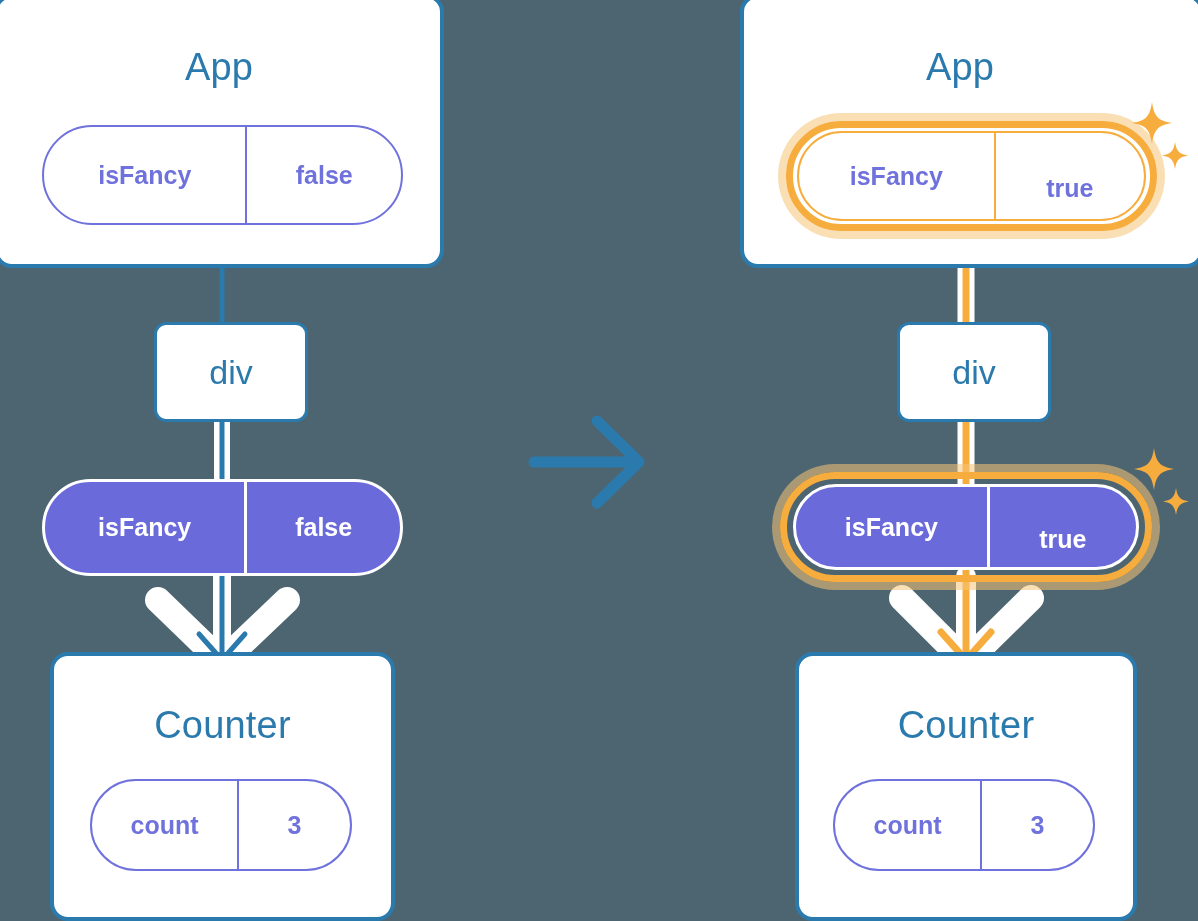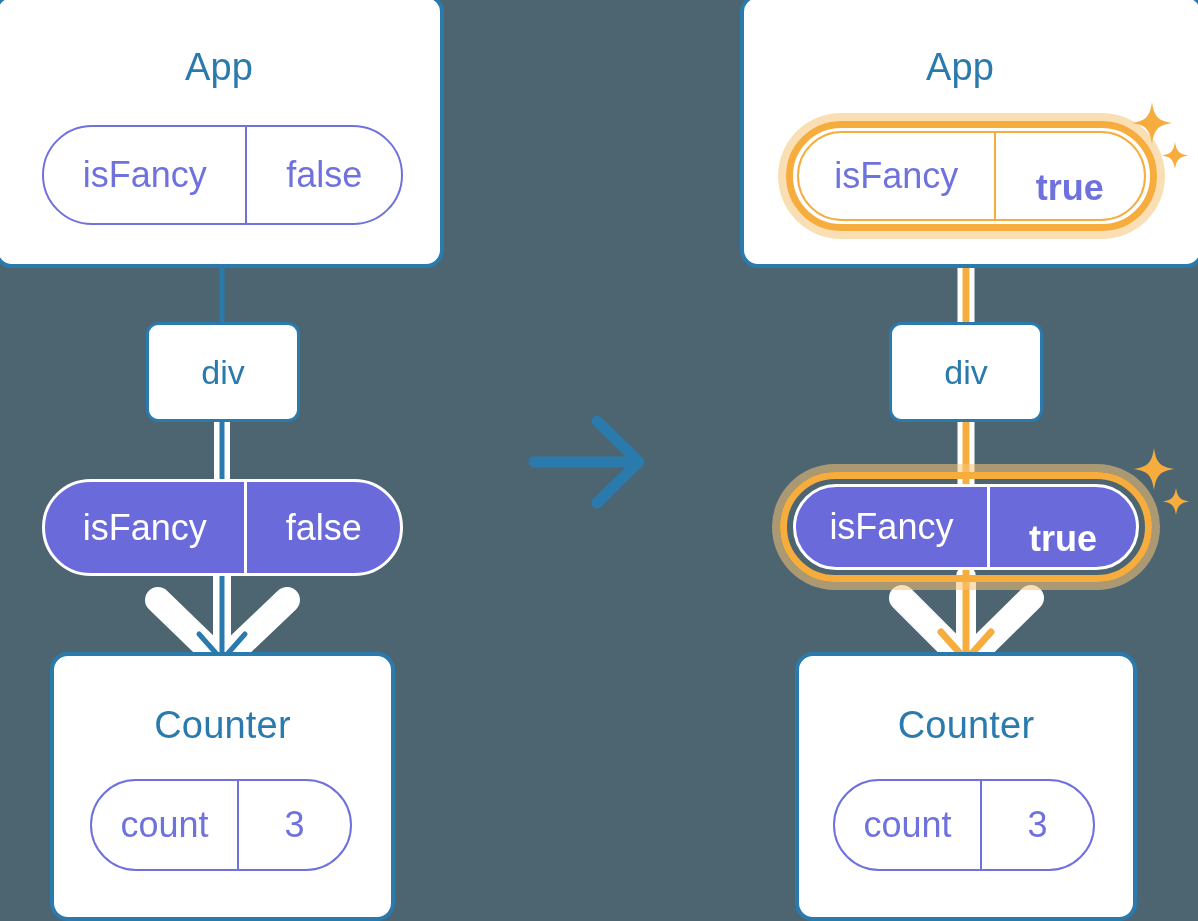--- a/index.html
+++ b/index.html
@@ -50,36 +50,38 @@
     background: #ffffff;
     border: 3px solid #2b7aad;
     border-radius: 12px;
     box-sizing: border-box;
     display: flex;
     align-items: center;
     justify-content: center;
     color: #2b7aad;
     font-size: 34px;
     z-index: 6;
+    margin-left: 8px;
   }
 
   
   .pill {
     position: absolute;
     display: flex;
     align-items: stretch;
     box-sizing: border-box;
     z-index: 7;
   }
   .pill .cellA, .pill .cellB {
     display: flex;
     align-items: center;
     justify-content: center;
-    font-size: 36px;
-    box-sizing: border-box;
+    font-size: 25px;
+    box-sizing: border-box;
+    font-weight: bold;
   }
 
   
   .pill.outline {
     border: 2.5px solid #6f72dd;
     border-radius: 999px;
     background: #ffffff;
   }
   .pill.outline .cellA { color: #6f72dd; flex: 0 0 57%; border-right: 2.5px solid #6f72dd; }
   .pill.outline .cellB { color: #6f72dd; flex: 1 1 auto; }

